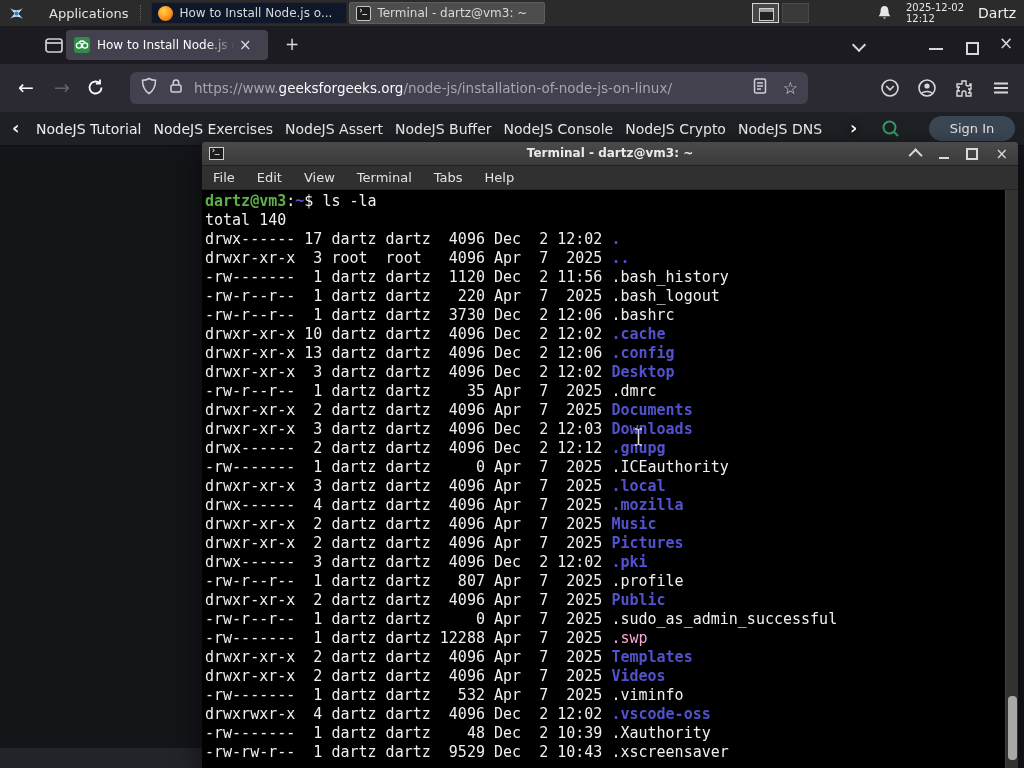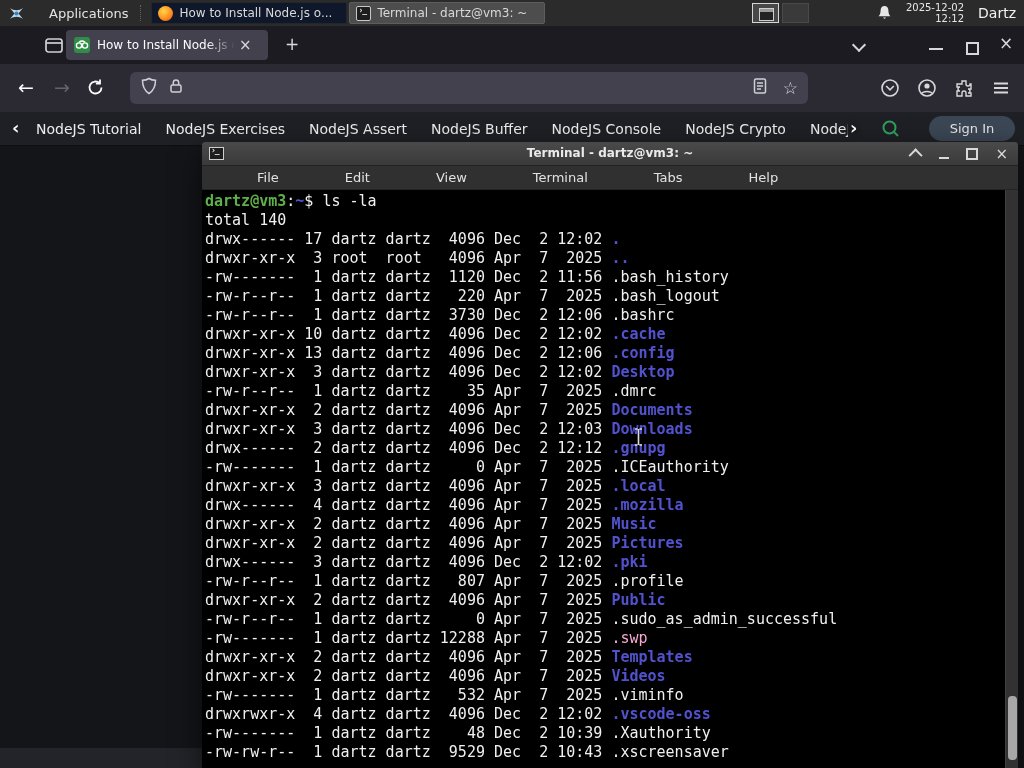--- a/index.html
+++ b/index.html
@@ -23,21 +23,21 @@
   .icon-codium{background:radial-gradient(circle at 40% 35%,#7db7f2 0%,#2f6fb5 60%,#1d4f8c 100%);}
   .icon-terminal{border-radius:2px;background:#1d1d1d;border:1px solid #c7c7c7;box-sizing:border-box;position:relative;}
   .icon-terminal::after{content:"›_";position:absolute;left:1px;top:-1px;font:bold 8px "DejaVu Sans Mono",monospace;color:#e8e8e8;letter-spacing:-1px;}
   .workspaces{position:absolute;left:752px;top:3px;display:flex;gap:3px;}
   .ws{width:27px;height:20px;box-sizing:border-box;background:#3a3a3a;border:1px solid #4a4a4a;}
   .ws.active{background:#484848;border:1px solid #d6d6d6;position:relative;}
   .ws.active .mini{position:absolute;left:6px;top:4px;width:13px;height:11px;background:#222;border:1px solid #cfcfcf;}
   .ws.active .mini::before{content:"";position:absolute;left:0;top:0;width:100%;height:3px;background:#9a9a9a;}
   .tray{position:absolute;right:0;top:0;height:26px;display:flex;align-items:center;gap:14px;padding-right:8px;}
   .bell{width:15px;height:16px;}
-  .clock{font-size:10px;line-height:11px;color:#e8e8e8;text-align:right;}
+  .clock{font-size:10px;line-height:11px;color:#e8e8e8;text-align:left;}
   .tray-user{font-size:14px;color:#f2f2f2;}
   
   .tabbar{position:absolute;left:0;top:26px;width:1024px;height:38px;background:#1c1b22;}
   .ffview{position:absolute;left:44px;top:9px;width:20px;height:20px;}
   .tab{position:absolute;left:66px;top:4px;width:202px;height:30px;background:#42414d;border-radius:4px;display:flex;align-items:center;padding:0 8px;box-sizing:border-box;}
   .favicon{width:16px;height:16px;border-radius:3px;background:#2f8d46;flex:0 0 auto;position:relative;}
   .tab-title{position:relative;margin-left:7px;width:138px;height:16px;font-size:12px;line-height:16px;color:#fbfbfe;white-space:nowrap;overflow:hidden;}
   .tab-title::after{content:"";position:absolute;right:0;top:0;width:28px;height:100%;background:linear-gradient(to right,rgba(66,65,77,0),#42414d);}
   .tab-close{margin-left:4px;color:#d7d7db;font-size:15px;line-height:15px;}
   .newtab{position:absolute;left:282px;top:9px;width:20px;height:20px;color:#d7d7db;font-size:17px;line-height:19px;text-align:center;}
@@ -56,42 +56,42 @@
   .urlbar .spacer{flex:1;}
   .url-text{margin-left:10px;font-size:13.5px;white-space:nowrap;}
   .url-dim{color:#a5a5b3;}
   .url-host{color:#fbfbfe;}
   .star{color:#d7d7db;font-size:17px;margin-left:14px;}
   .tb-icons{position:absolute;top:14px;display:flex;gap:17px;left:880px;}
   .tbi{width:20px;height:20px;}
   
   .sitenav{position:absolute;left:0;top:112px;width:1024px;height:33px;background:#1e2025;border-bottom:1px solid #0d0e10;}
   .sn-back{position:absolute;left:12px;top:5px;font-size:18px;font-weight:bold;color:#ffffff;}
-  .sn-items{position:absolute;left:36px;top:0;width:812px;height:33px;display:flex;gap:24px;align-items:center;overflow:hidden;white-space:nowrap;}
+  .sn-items{position:absolute;left:36px;top:0;width:812px;height:33px;display:flex;gap:12px;align-items:center;overflow:hidden;white-space:nowrap;}
   .sn-item{font-size:14px;color:#ededed;}
   .sn-fwd{position:absolute;left:850px;top:5px;font-size:18px;font-weight:bold;color:#ffffff;text-shadow:0 0 6px #000;}
   .sn-search{position:absolute;left:881px;top:7px;width:19px;height:19px;}
   .signin{position:absolute;left:929px;top:4px;width:86px;height:25px;border-radius:13px;background:#3c4755;color:#e5e5e5;font-size:13px;display:flex;align-items:center;justify-content:center;}
   .page-bottom-band{position:absolute;left:0;top:748px;width:202px;height:20px;background:#232429;}
   
   .term{position:absolute;left:202px;top:142px;width:816px;height:626px;background:#000;
     box-shadow:0 10px 30px rgba(0,0,0,.6);border-radius:3px 3px 0 0;}
   .term-titlebar{position:absolute;left:0;top:0;width:100%;height:24px;background:linear-gradient(#4a4a4a,#3a3a3a);
     border-bottom:1px solid #222;border-radius:3px 3px 0 0;box-sizing:border-box;}
   .term-title{position:absolute;left:0;right:0;top:4px;text-align:center;font-size:12px;font-weight:bold;color:#eaeaea;}
   .term-icon{position:absolute;left:7px;top:5px;width:15px;height:13px;background:#1d1d1d;border:1px solid #cfcfcf;box-sizing:border-box;}
   .term-icon::after{content:"›_";position:absolute;left:1px;top:-2px;font:bold 8px "DejaVu Sans Mono",monospace;color:#e8e8e8;letter-spacing:-1px;}
   .term-ctl{position:absolute;top:0;height:24px;display:flex;align-items:center;gap:17px;right:10px;color:#d9d9d9;font-size:12px;}
   .tc-shade{width:8px;height:8px;border-left:2px solid #d9d9d9;border-top:2px solid #d9d9d9;transform:rotate(45deg) translateY(2px);}
   .tc-min{width:10px;border-top:2px solid #d9d9d9;align-self:flex-end;margin-bottom:7px;}
   .tc-max{width:8px;height:8px;border:2px solid #d9d9d9;}
   .tc-close{font-size:15px;line-height:15px;}
   .term-menubar{position:absolute;left:0;top:24px;width:100%;height:24px;background:#303030;border-bottom:1px solid #242424;
     display:flex;align-items:center;gap:22px;padding-left:11px;box-sizing:border-box;}
-  .term-menu-item{font-size:13px;color:#e2e2e2;margin-left:44px;}
+  .term-menu-item{font-size:13px;color:#e2e2e2;}
   .term-body{position:absolute;left:0;top:48px;width:100%;height:578px;background:#000;overflow:hidden;}
   .term-pre{position:absolute;left:3px;top:2px;margin:0;font-family:"DejaVu Sans Mono","Liberation Mono",monospace;
     font-size:15px;line-height:19px;color:#f0f0f0;white-space:pre;}
   .tg{color:#5fb04a;font-weight:bold;}
   .tb{color:#5252cf;font-weight:bold;}
   .tname.dir{color:#5252cf;font-weight:bold;}
   .tname.dim{color:#f9a8d4;}
   .term-scroll{position:absolute;right:0;top:0;width:13px;height:100%;background:#323232;border-left:1px solid #404040;box-sizing:border-box;}
   .term-thumb{position:absolute;left:2px;bottom:8px;width:9px;height:64px;background:#a8a8a8;border-radius:4px;}
   .ibeam{position:absolute;left:633px;top:428px;width:11px;height:18px;}
@@ -182,20 +182,21 @@
       <svg viewBox="0 0 18 18" width="18" height="18">
           <path d="M9 1.5 C11 2.8 13.5 3.3 15.5 3.3 C15.5 10 13 14 9 16.5 C5 14 2.5 10 2.5 3.3 C4.5 3.3 7 2.8 9 1.5 Z" fill="none" stroke="#cfcfd8" stroke-width="1.5"></path>
         </svg>
     </span>
     <span style="margin-left:10px;">
       <svg viewBox="0 0 16 16" width="16" height="16">
           <rect x="3" y="7" width="10" height="7" rx="1.5" fill="none" stroke="#cfcfd8" stroke-width="1.5"></rect>
           <path d="M5.3 7 V4.8 a2.7 2.7 0 0 1 5.4 0 V7" fill="none" stroke="#cfcfd8" stroke-width="1.5"></path>
         </svg>
     </span>
+    <span class="url-text"><span class="url-dim">https://www.</span><span class="url-host">geeksforgeeks.org</span><span class="url-dim">/node-js/installation-of-node-js-on-linux/</span></span>
     <span class="spacer"></span>
     <span>
       <svg viewBox="0 0 18 18" width="18" height="18">
           <rect x="3.5" y="2" width="11" height="14" rx="1.5" fill="none" stroke="#cfcfd8" stroke-width="1.5"></rect>
           <path d="M6 6 H12 M6 9 H12 M6 12 H10" stroke="#cfcfd8" stroke-width="1.4"></path>
         </svg>
     </span>
     <span class="star">☆</span>
   </div>
   <div class="tb-icons">

